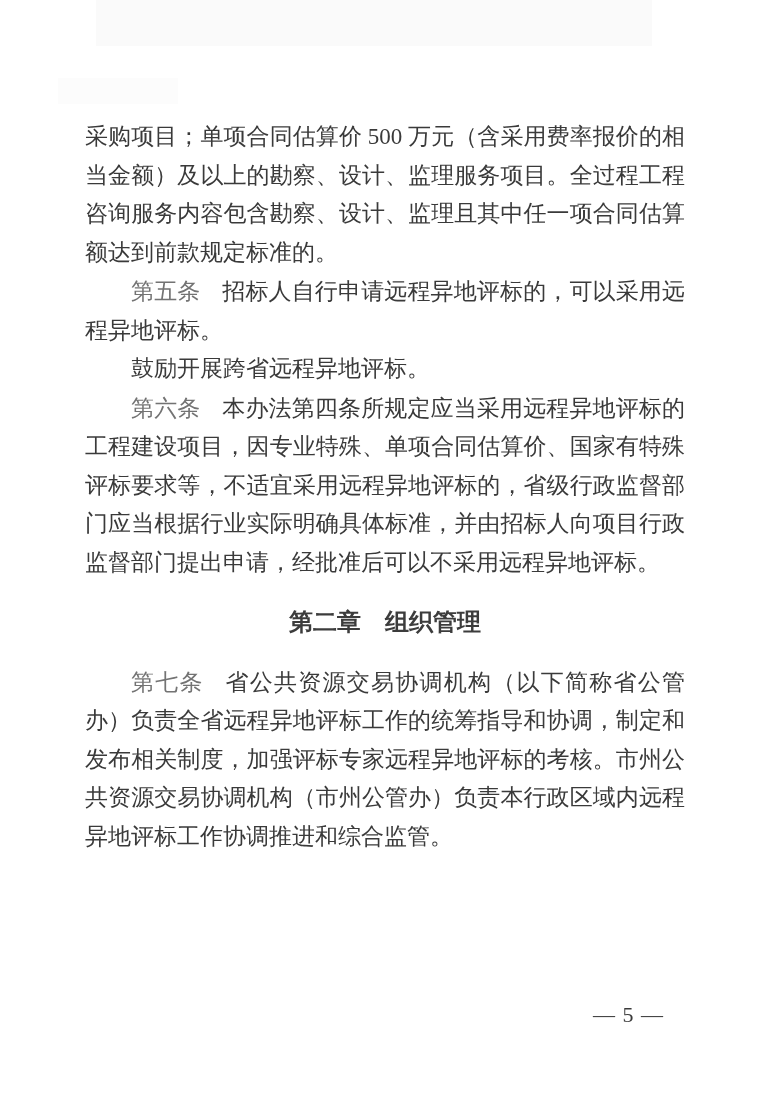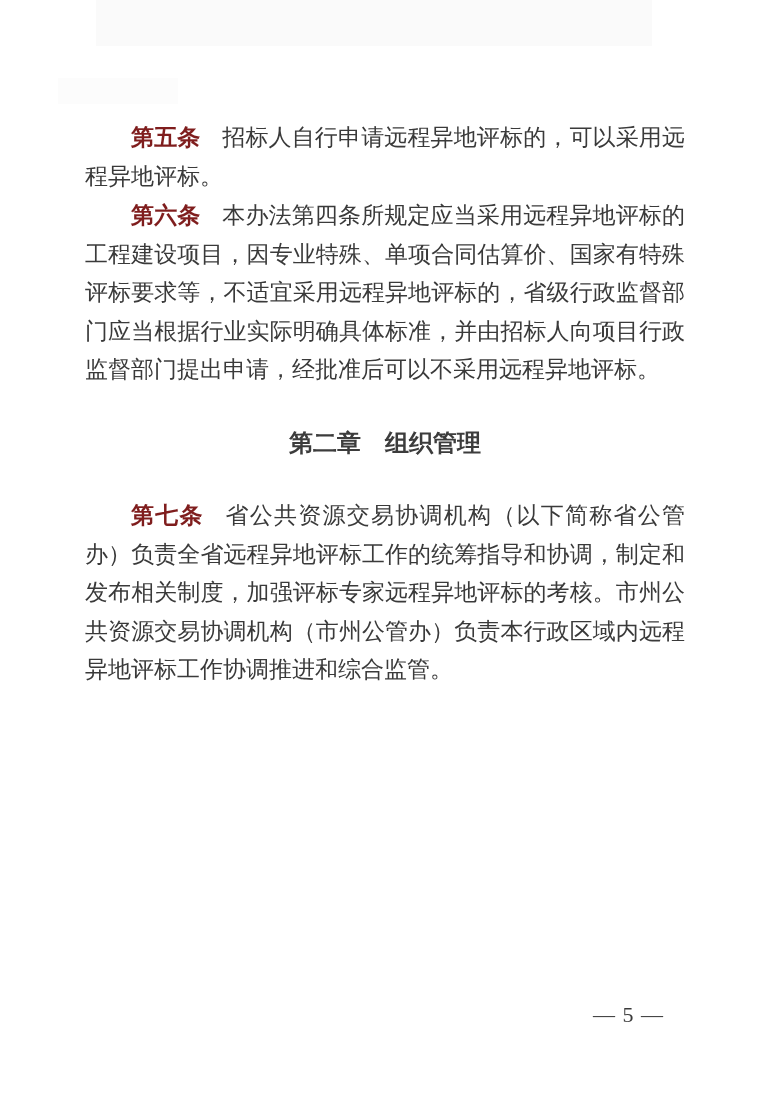--- a/index.html
+++ b/index.html
@@ -34,27 +34,27 @@
     font-size: 23px;
     line-height: 38.5px;
     text-align: justify;
   }
   .body-p {
     margin: 0;
     padding: 0;
   }
   .body-p.indent { text-indent: 2em; }
   .term {
-    font-weight: bold;
+    font-weight: normal;
     font-family: "Liberation Sans", "DejaVu Sans", sans-serif;
-    color: #7f1d1d;
+    color: #737373;
     margin-right: 0.95em;
   }
   .chapter {
-    margin: 34px 0;
+    margin: 21px 0;
     font-size: 24px;
     line-height: 38.5px;
     font-weight: bold;
     font-family: "Liberation Sans", "DejaVu Sans", sans-serif;
     color: #3c3c3c;
     text-align: center;
     text-indent: 0;
   }
   .page-number {
     position: absolute;
@@ -67,25 +67,27 @@
   }
 </style>
 </head>
 <body>
 
 <div class="page">
   <div class="artifact-top"></div>
   <div class="artifact-left"></div>
 
   <div class="content">
+    <p class="body-p">采购项目；单项合同估算价 500 万元（含采用费率报价的相当金额）及以上的勘察、设计、监理服务项目。全过程工程咨询服务内容包含勘察、设计、监理且其中任一项合同估算额达到前款规定标准的。</p>
 
 
 
     <p class="body-p indent"><span class="term">第五条</span><span>招标人自行申请远程异地评标的，可以采用远程异地评标。</span></p>
 
+    <p class="body-p indent">鼓励开展跨省远程异地评标。</p>
 
     <p class="body-p indent"><span class="term">第六条</span><span>本办法第四条所规定应当采用远程异地评标的工程建设项目，因专业特殊、单项合同估算价、国家有特殊评标要求等，不适宜采用远程异地评标的，省级行政监督部门应当根据行业实际明确具体标准，并由招标人向项目行政监督部门提出申请，经批准后可以不采用远程异地评标。</span></p>
 
     <h2 class="chapter">第二章　组织管理</h2>
 
     <p class="body-p indent"><span class="term">第七条</span><span>省公共资源交易协调机构（以下简称省公管办）负责全省远程异地评标工作的统筹指导和协调，制定和发布相关制度，加强评标专家远程异地评标的考核。市州公共资源交易协调机构（市州公管办）负责本行政区域内远程异地评标工作协调推进和综合监管。</span></p>
   </div>
 
   <div class="page-number">— 5 —</div>
 </div>

